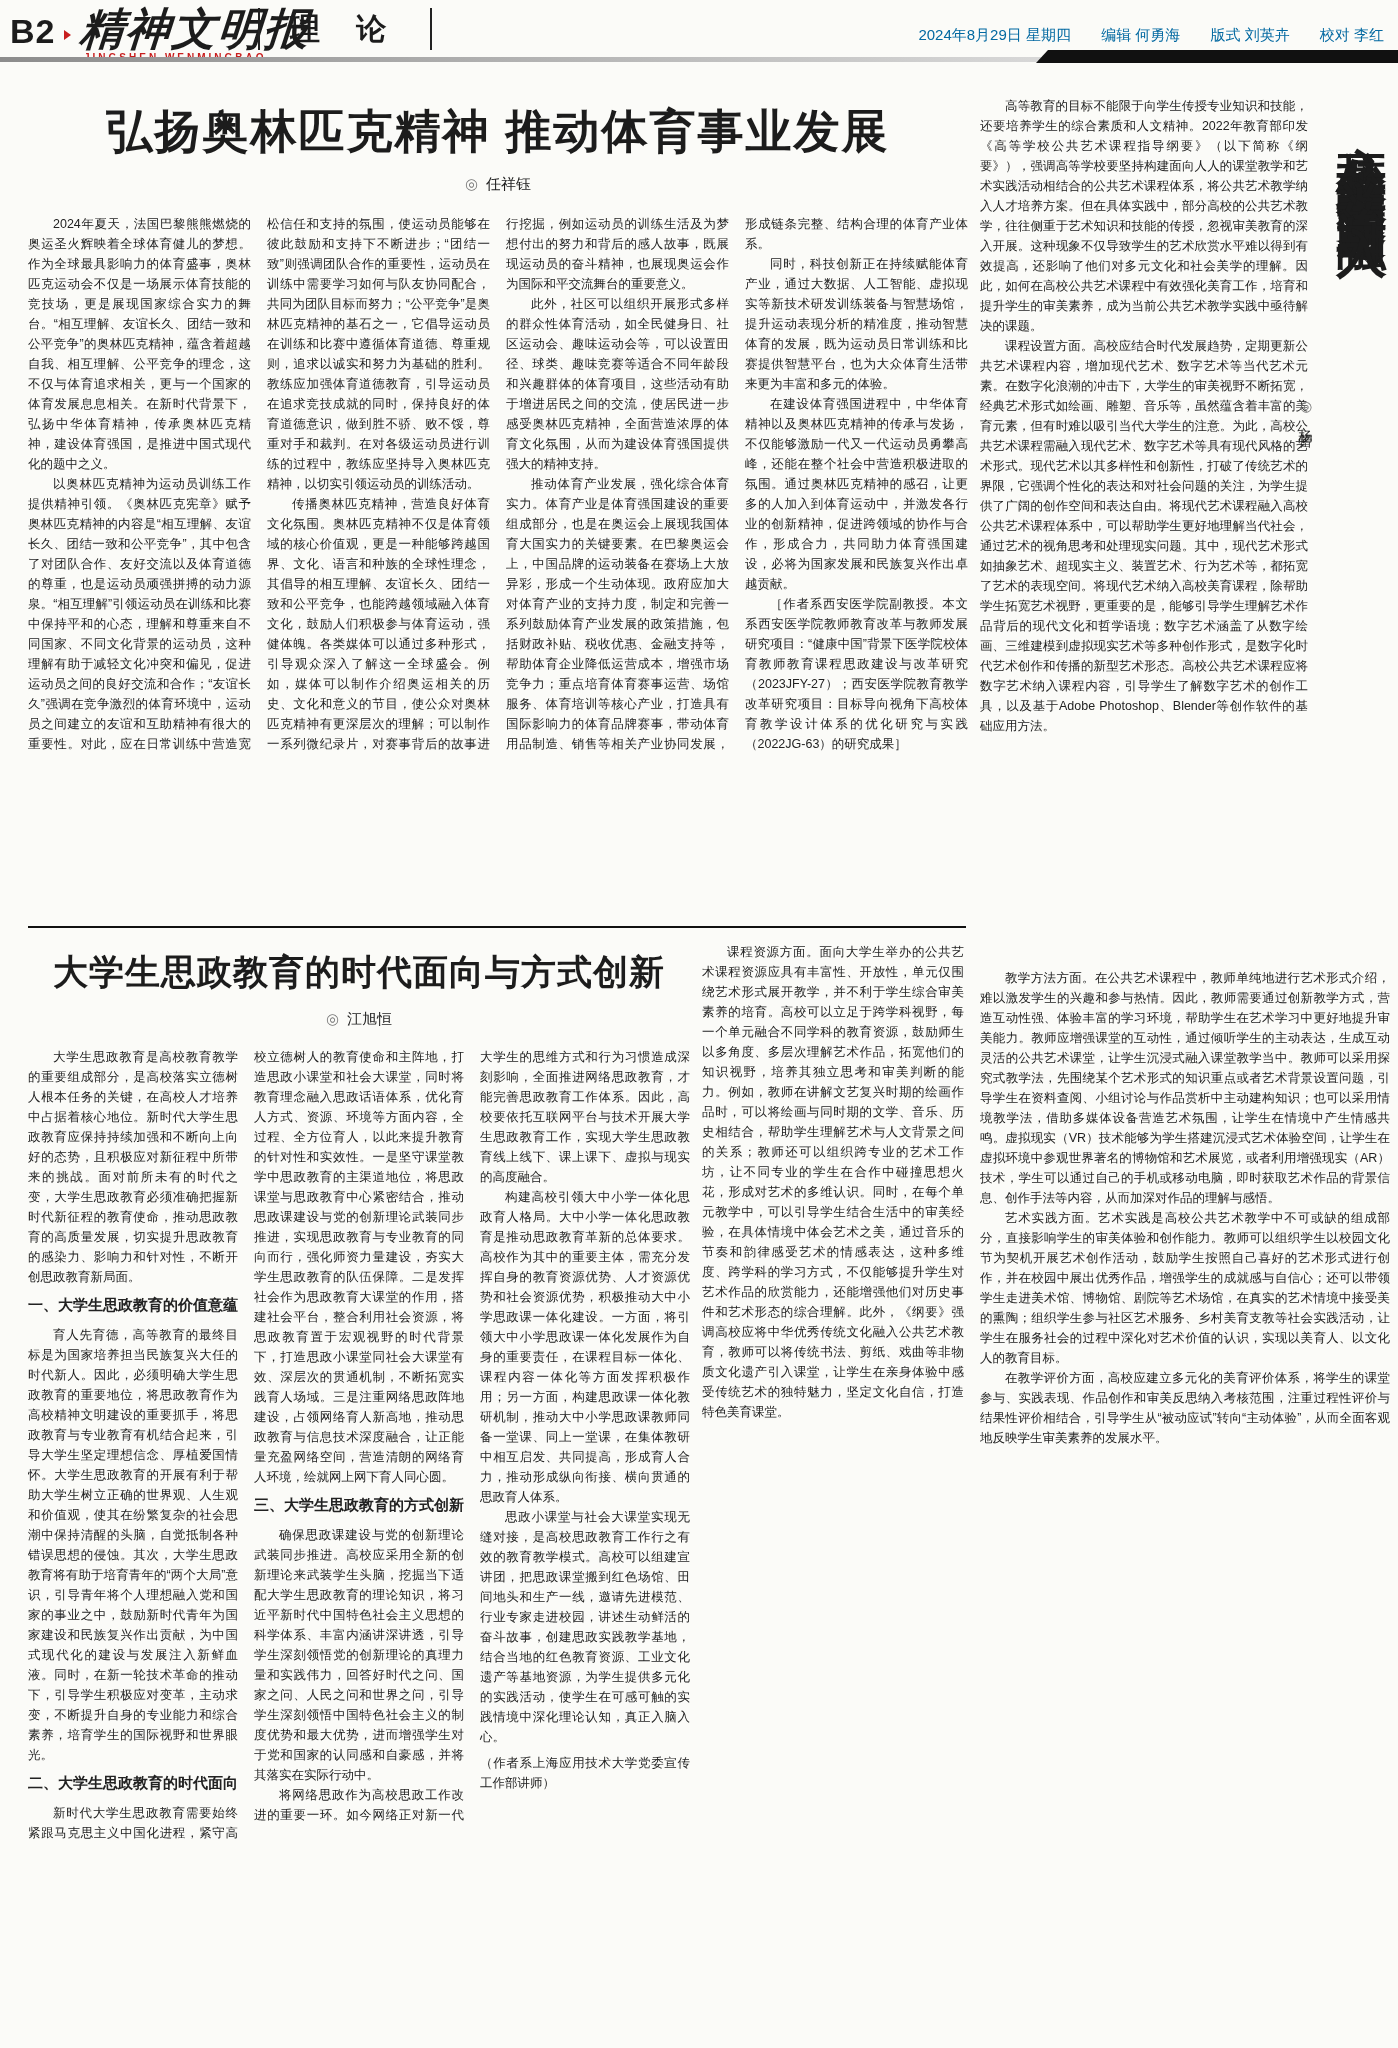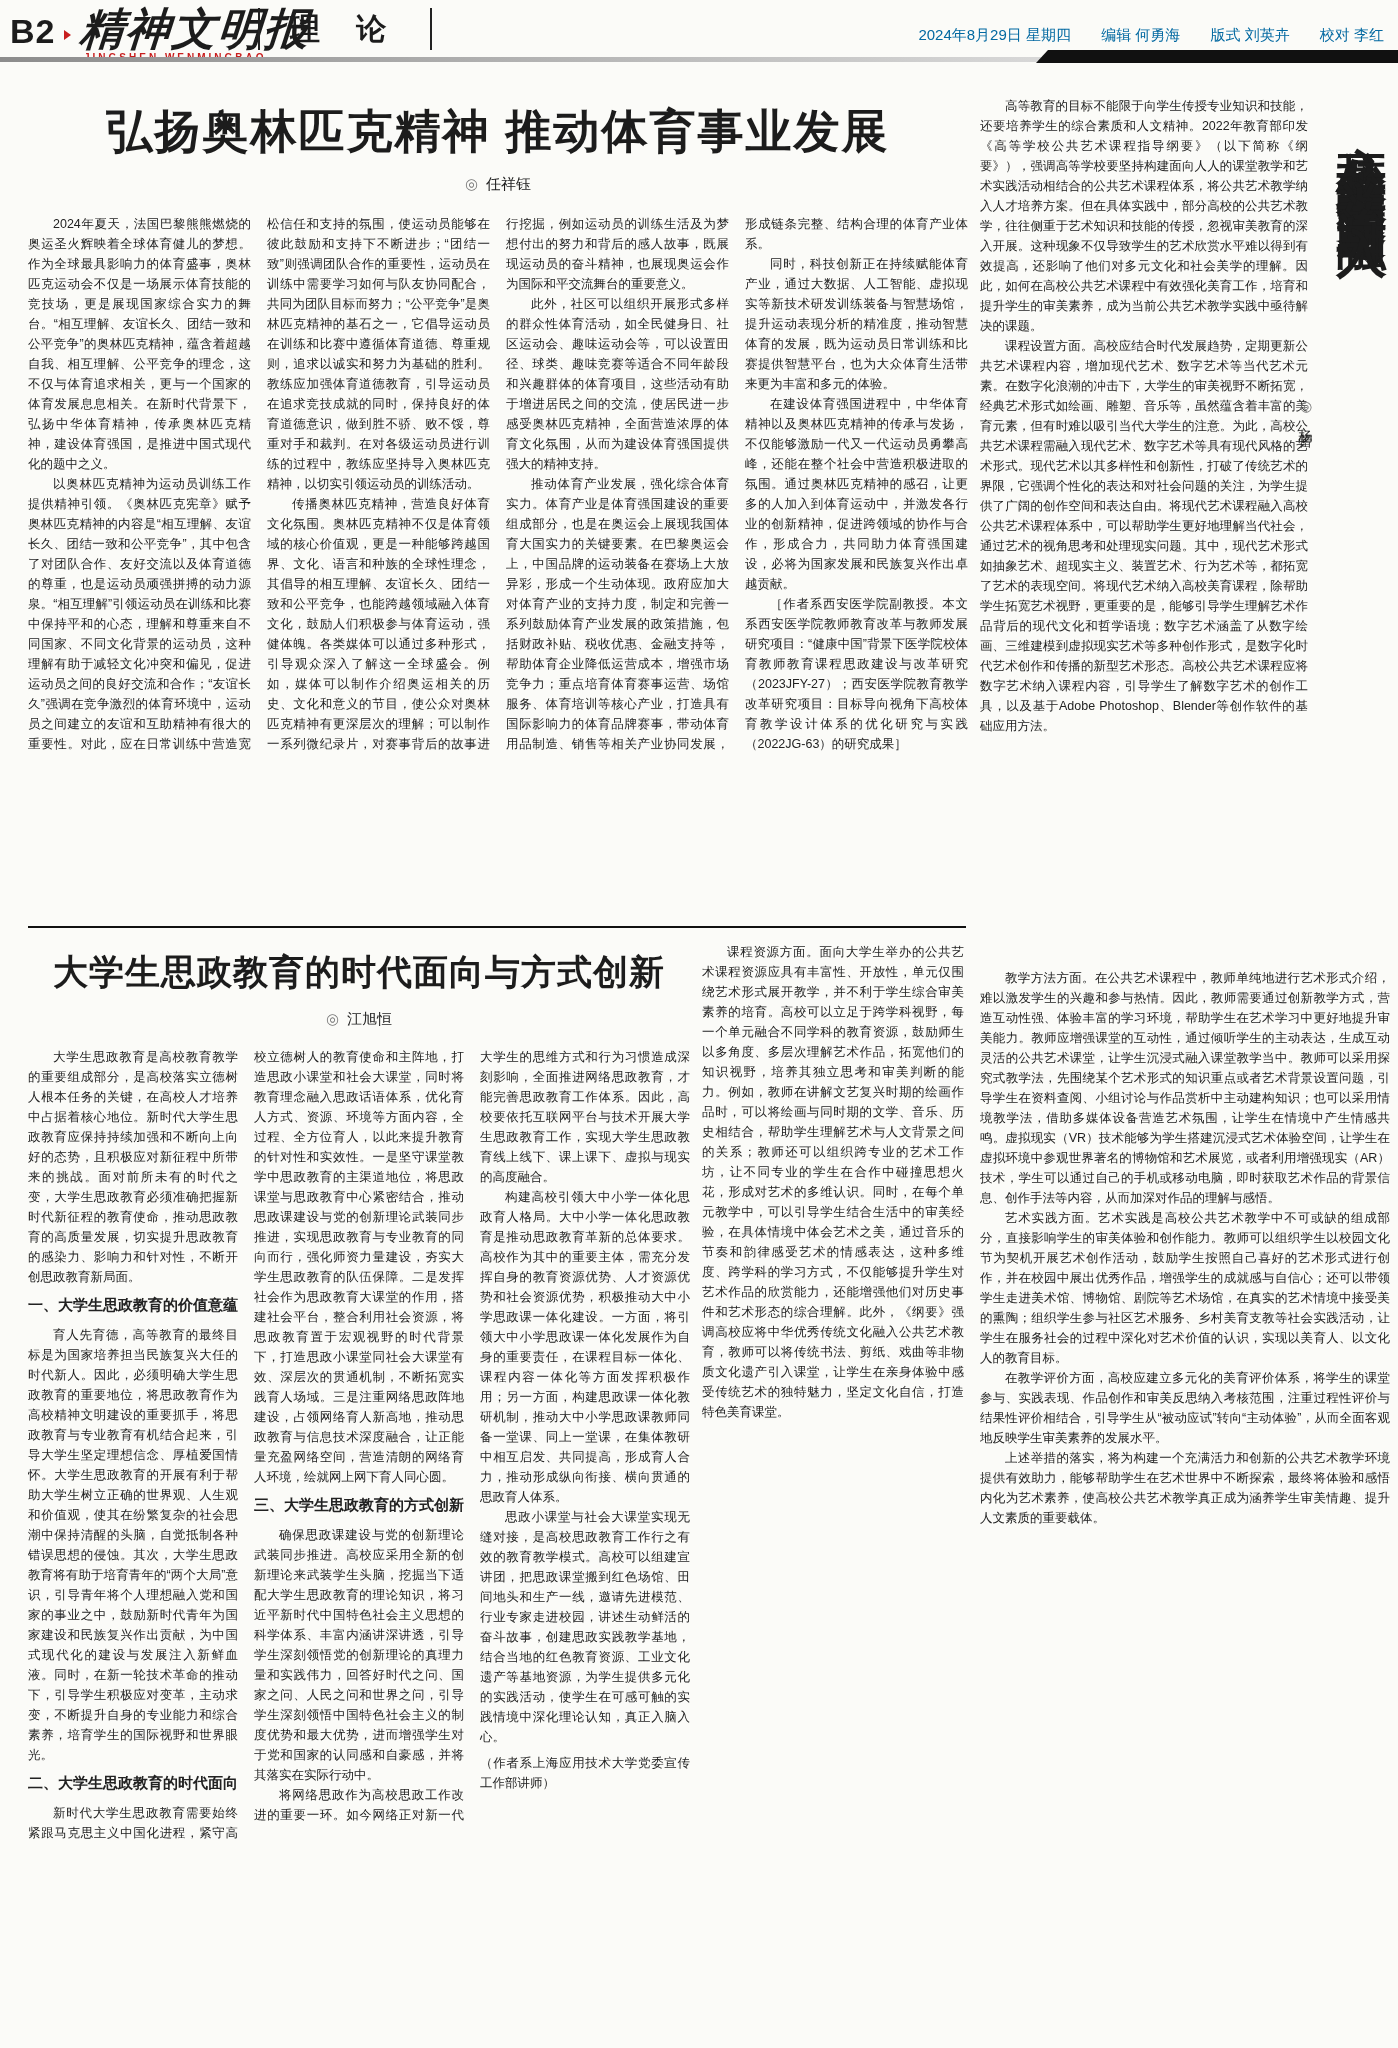--- a/index.html
+++ b/index.html
@@ -113,18 +113,17 @@
     <p class="para">课程资源方面。面向大学生举办的公共艺术课程资源应具有丰富性、开放性，单元仅围绕艺术形式展开教学，并不利于学生综合审美素养的培育。高校可以立足于跨学科视野，每一个单元融合不同学科的教育资源，鼓励师生以多角度、多层次理解艺术作品，拓宽他们的知识视野，培养其独立思考和审美判断的能力。例如，教师在讲解文艺复兴时期的绘画作品时，可以将绘画与同时期的文学、音乐、历史相结合，帮助学生理解艺术与人文背景之间的关系；教师还可以组织跨专业的艺术工作坊，让不同专业的学生在合作中碰撞思想火花，形成对艺术的多维认识。同时，在每个单元教学中，可以引导学生结合生活中的审美经验，在具体情境中体会艺术之美，通过音乐的节奏和韵律感受艺术的情感表达，这种多维度、跨学科的学习方式，不仅能够提升学生对艺术作品的欣赏能力，还能增强他们对历史事件和艺术形态的综合理解。此外，《纲要》强调高校应将中华优秀传统文化融入公共艺术教育，教师可以将传统书法、剪纸、戏曲等非物质文化遗产引入课堂，让学生在亲身体验中感受传统艺术的独特魅力，坚定文化自信，打造特色美育课堂。</p>
   </div>
 <div class="a3-top flow">
     <p class="para">高等教育的目标不能限于向学生传授专业知识和技能，还要培养学生的综合素质和人文精神。2022年教育部印发《高等学校公共艺术课程指导纲要》（以下简称《纲要》），强调高等学校要坚持构建面向人人的课堂教学和艺术实践活动相结合的公共艺术课程体系，将公共艺术教学纳入人才培养方案。但在具体实践中，部分高校的公共艺术教学，往往侧重于艺术知识和技能的传授，忽视审美教育的深入开展。这种现象不仅导致学生的艺术欣赏水平难以得到有效提高，还影响了他们对多元文化和社会美学的理解。因此，如何在高校公共艺术课程中有效强化美育工作，培育和提升学生的审美素养，成为当前公共艺术教学实践中亟待解决的课题。</p>
     <p class="para">课程设置方面。高校应结合时代发展趋势，定期更新公共艺术课程内容，增加现代艺术、数字艺术等当代艺术元素。在数字化浪潮的冲击下，大学生的审美视野不断拓宽，经典艺术形式如绘画、雕塑、音乐等，虽然蕴含着丰富的美育元素，但有时难以吸引当代大学生的注意。为此，高校公共艺术课程需融入现代艺术、数字艺术等具有现代风格的艺术形式。现代艺术以其多样性和创新性，打破了传统艺术的界限，它强调个性化的表达和对社会问题的关注，为学生提供了广阔的创作空间和表达自由。将现代艺术课程融入高校公共艺术课程体系中，可以帮助学生更好地理解当代社会，通过艺术的视角思考和处理现实问题。其中，现代艺术形式如抽象艺术、超现实主义、装置艺术、行为艺术等，都拓宽了艺术的表现空间。将现代艺术纳入高校美育课程，除帮助学生拓宽艺术视野，更重要的是，能够引导学生理解艺术作品背后的现代文化和哲学语境；数字艺术涵盖了从数字绘画、三维建模到虚拟现实艺术等多种创作形式，是数字化时代艺术创作和传播的新型艺术形态。高校公共艺术课程应将数字艺术纳入课程内容，引导学生了解数字艺术的创作工具，以及基于Adobe Photoshop、Blender等创作软件的基础应用方法。</p>
   </div>
 <div class="a3-bottom flow">
     <p class="para">教学方法方面。在公共艺术课程中，教师单纯地进行艺术形式介绍，难以激发学生的兴趣和参与热情。因此，教师需要通过创新教学方式，营造互动性强、体验丰富的学习环境，帮助学生在艺术学习中更好地提升审美能力。教师应增强课堂的互动性，通过倾听学生的主动表达，生成互动灵活的公共艺术课堂，让学生沉浸式融入课堂教学当中。教师可以采用探究式教学法，先围绕某个艺术形式的知识重点或者艺术背景设置问题，引导学生在资料查阅、小组讨论与作品赏析中主动建构知识；也可以采用情境教学法，借助多媒体设备营造艺术氛围，让学生在情境中产生情感共鸣。虚拟现实（VR）技术能够为学生搭建沉浸式艺术体验空间，让学生在虚拟环境中参观世界著名的博物馆和艺术展览，或者利用增强现实（AR）技术，学生可以通过自己的手机或移动电脑，即时获取艺术作品的背景信息、创作手法等内容，从而加深对作品的理解与感悟。</p>
     <p class="para">艺术实践方面。艺术实践是高校公共艺术教学中不可或缺的组成部分，直接影响学生的审美体验和创作能力。教师可以组织学生以校园文化节为契机开展艺术创作活动，鼓励学生按照自己喜好的艺术形式进行创作，并在校园中展出优秀作品，增强学生的成就感与自信心；还可以带领学生走进美术馆、博物馆、剧院等艺术场馆，在真实的艺术情境中接受美的熏陶；组织学生参与社区艺术服务、乡村美育支教等社会实践活动，让学生在服务社会的过程中深化对艺术价值的认识，实现以美育人、以文化人的教育目标。</p>
     <p class="para">在教学评价方面，高校应建立多元化的美育评价体系，将学生的课堂参与、实践表现、作品创作和审美反思纳入考核范围，注重过程性评价与结果性评价相结合，引导学生从“被动应试”转向“主动体验”，从而全面客观地反映学生审美素养的发展水平。</p>
-    <p class="para">上述举措的落实，将为构建一个充满活力和创新的公共艺术教学环境提供有效助力，能够帮助学生在艺术世界中不断探索，最终将体验和感悟内化为艺术素养，使高校公共艺术教学真正成为涵养学生审美情趣、提升人文素质的重要载体。</p>
   </div>
 <div class="a3-title">高校公共艺术教学中美育的渗透与融入</div>
 <div class="a3-byline">
   <span class="mark">◎</span><span>杨蕾</span>
 </div>
 
 </body></html>

